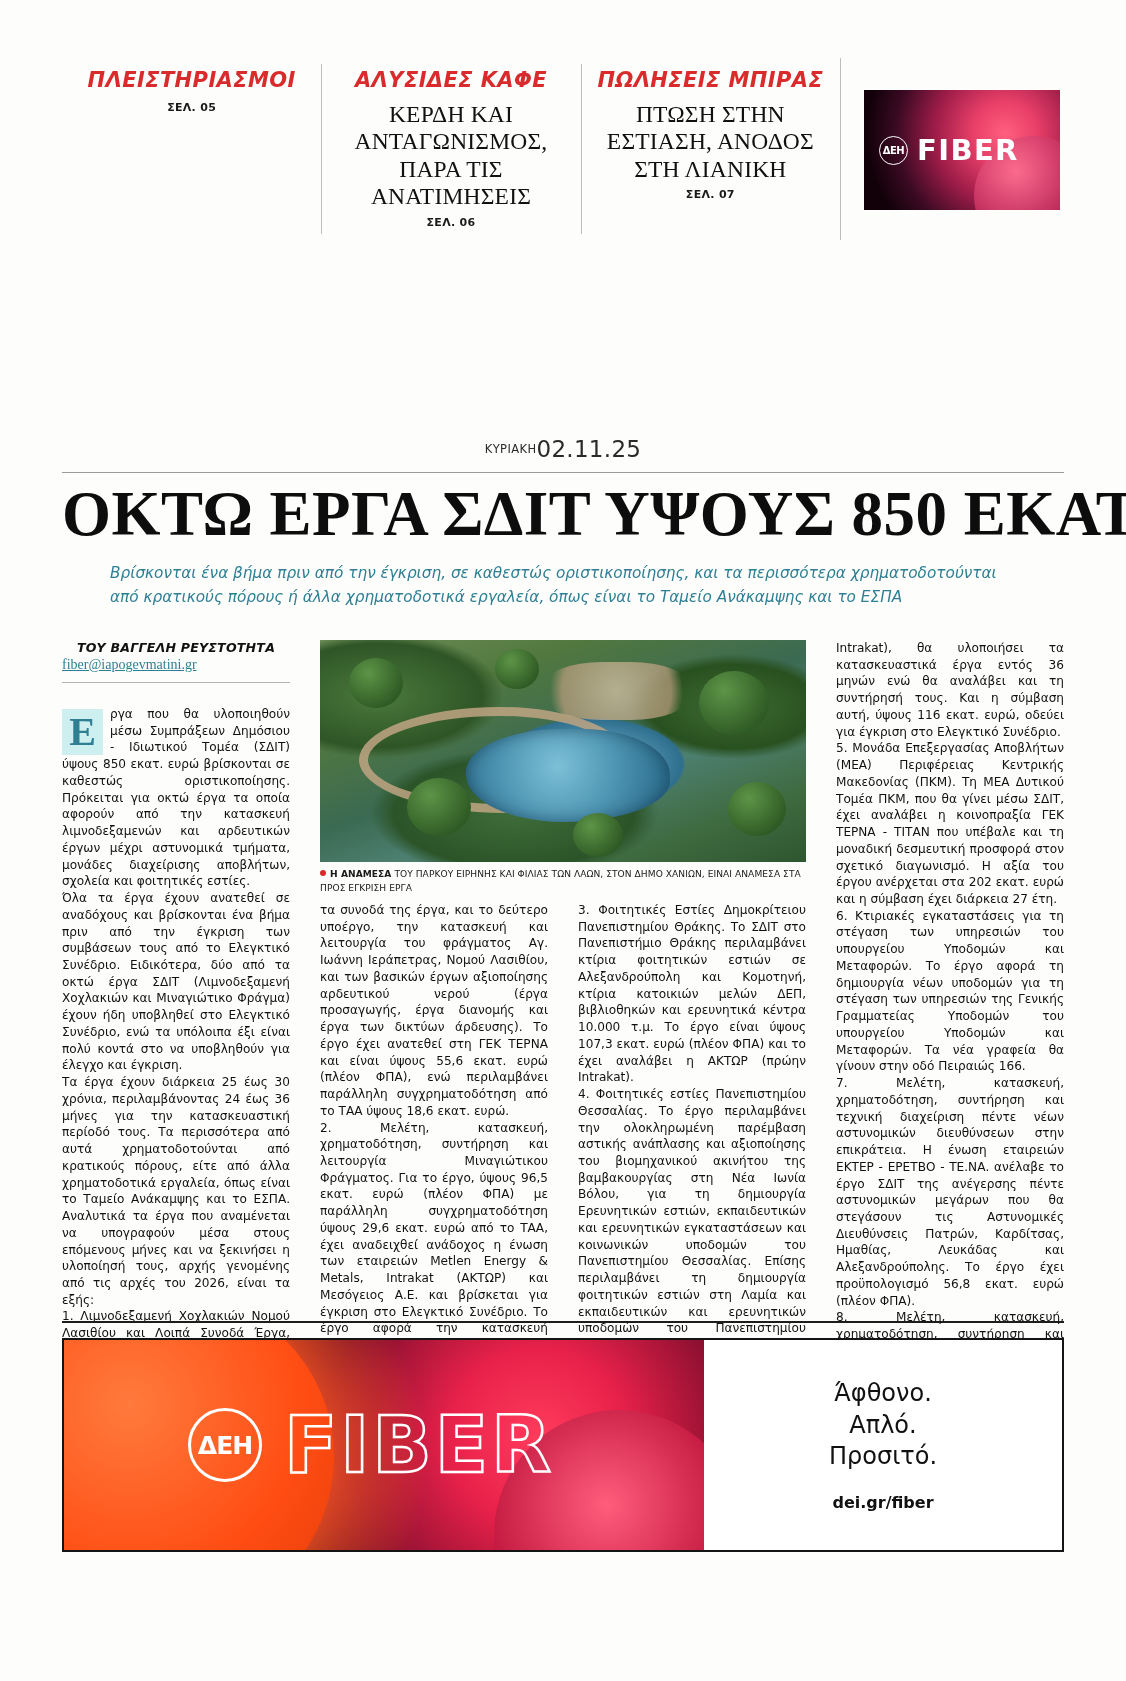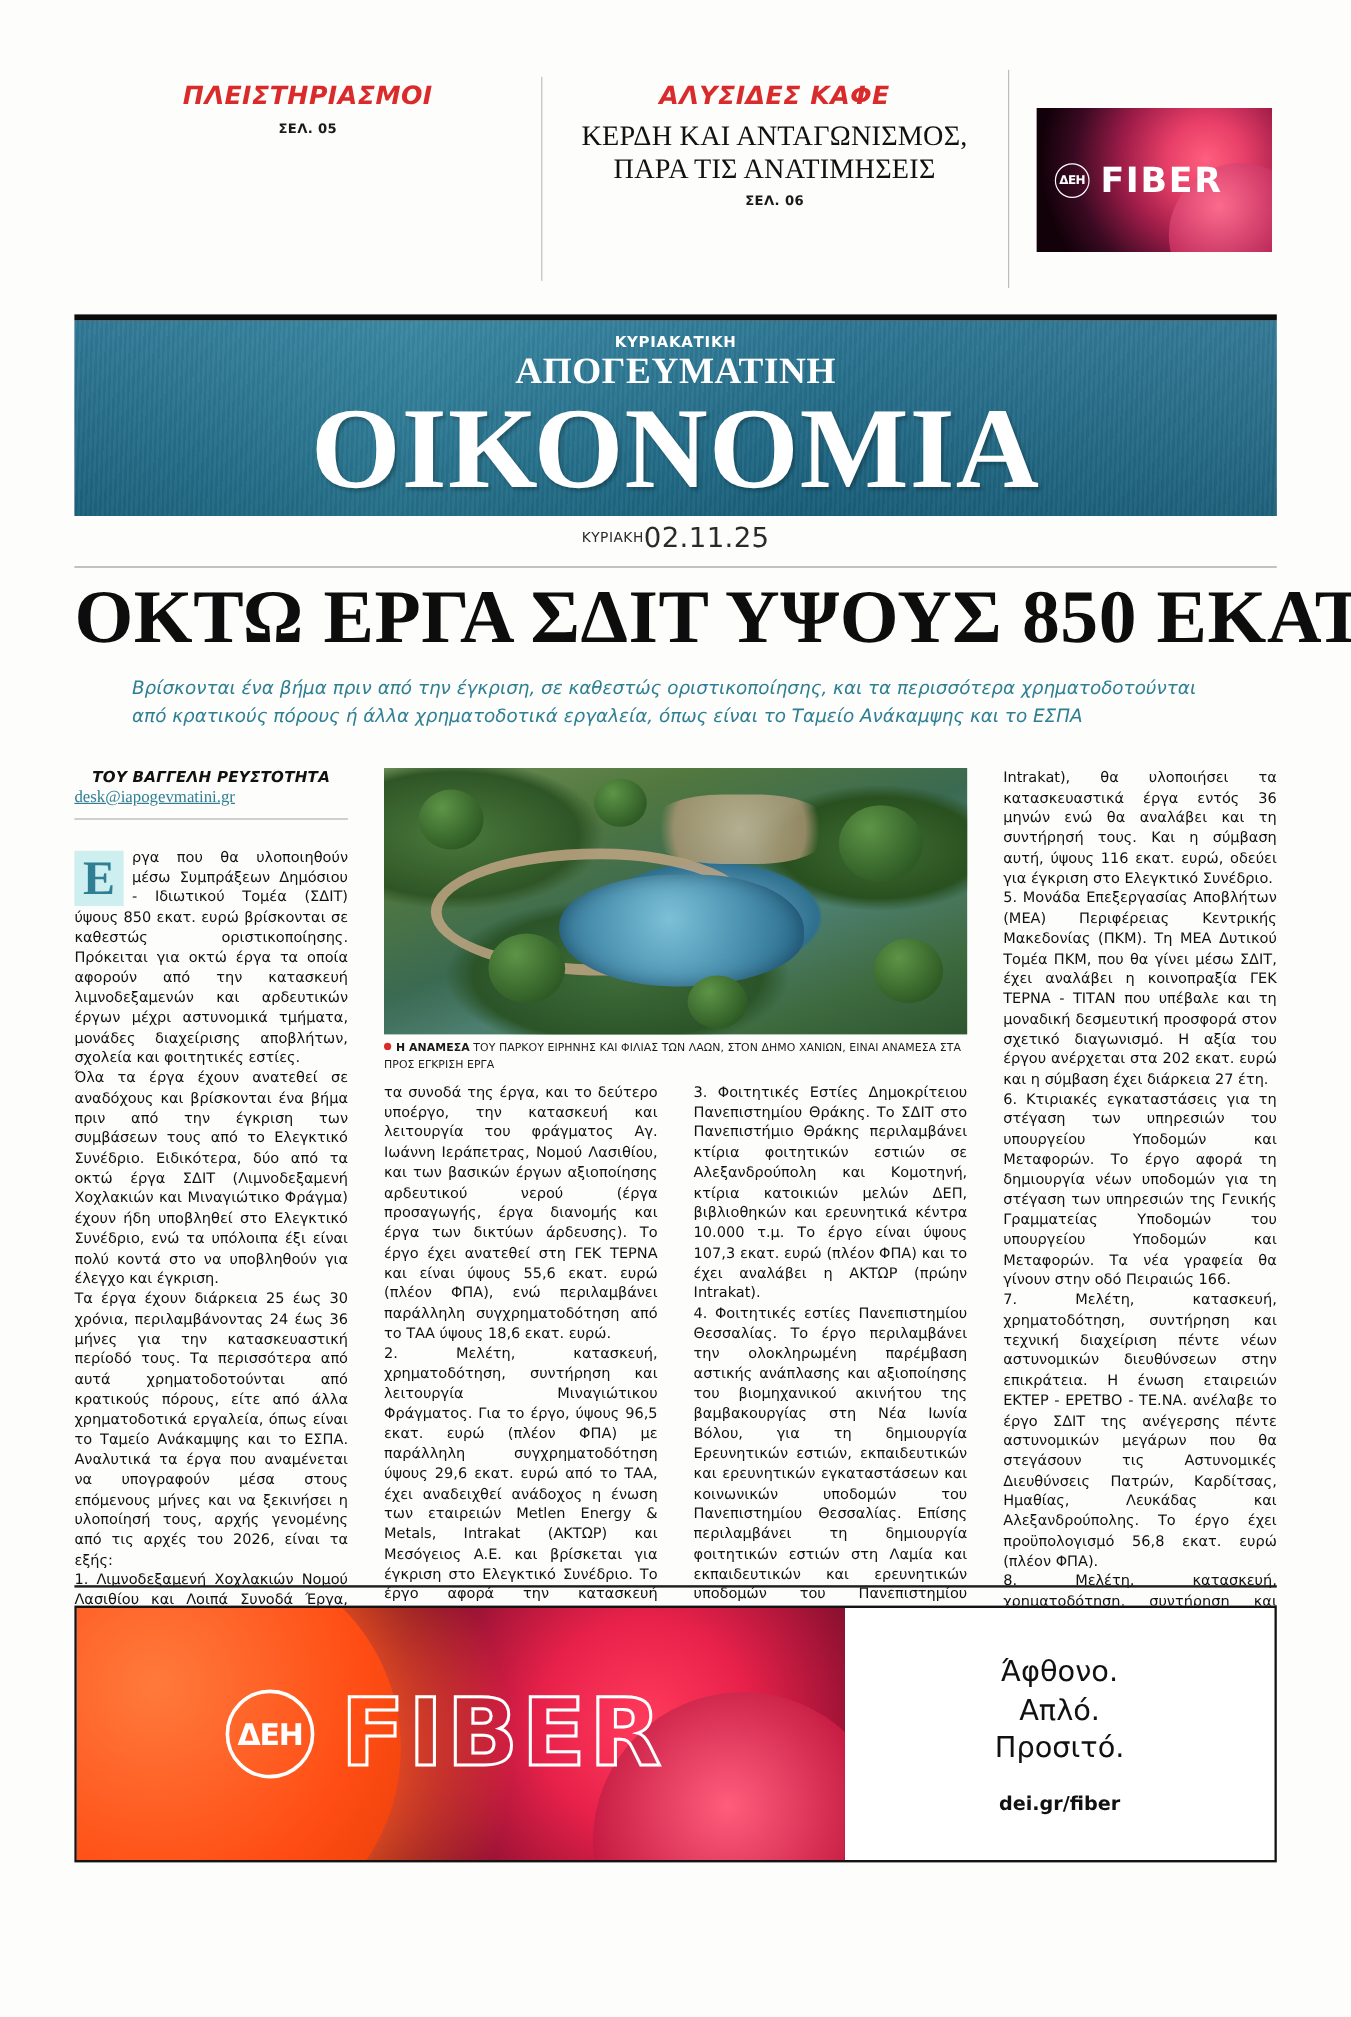--- a/index.html
+++ b/index.html
@@ -449,55 +449,55 @@
       <div class="teaser-kicker">ΠΛΕΙΣΤΗΡΙΑΣΜΟΙ</div>
       <div class="teaser-page">ΣΕΛ. 05</div>
     </div>
 
     <div class="teaser">
       <div class="teaser-kicker">ΑΛΥΣΙΔΕΣ ΚΑΦΕ</div>
       <div class="teaser-title">ΚΕΡΔΗ ΚΑΙ ΑΝΤΑΓΩΝΙΣΜΟΣ, ΠΑΡΑ ΤΙΣ ΑΝΑΤΙΜΗΣΕΙΣ</div>
       <div class="teaser-page">ΣΕΛ. 06</div>
     </div>
 
+    <div class="teaser">
+      <div class="teaser-kicker">ΠΩΛΗΣΕΙΣ ΜΠΙΡΑΣ</div>
+      <div class="teaser-title">ΠΤΩΣΗ ΣΤΗΝ ΕΣΤΙΑΣΗ, ΑΝΟΔΟΣ ΣΤΗ ΛΙΑΝΙΚΗ</div>
+      <div class="teaser-page">ΣΕΛ. 07</div>
+    </div>
 
     <div class="teaser-ad">
       <div class="ad-small">
         <div class="ad-small-inner">
           <div class="dei-mark">ΔΕΗ</div>
           <div class="fiber-word">FIBER</div>
         </div>
       </div>
     </div>
   </div>
 
-  <div class="masthead">
-    <div class="mast-sunday">ΚΥΡΙΑΚΑΤΙΚΗ</div>
-    <div class="mast-paper">ΑΠΟΓΕΥΜΑΤΙΝΗ</div>
-    <div class="mast-main">ΟΙΚΟΝΟΜΙΑ</div>
-  </div>
 
   <div class="dateline">
     <span class="dl-day">ΚΥΡΙΑΚΗ</span><span class="dl-date">02.11.25</span>
   </div>
 
   <div class="rule-top"></div>
 
   <h1 class="headline">ΟΚΤΩ ΕΡΓΑ ΣΔΙΤ ΥΨΟΥΣ 850 ΕΚΑΤ. €</h1>
 
   <div class="subhead">
     <span>Βρίσκονται ένα βήμα πριν από την έγκριση, σε καθεστώς οριστικοποίησης, και τα περισσότερα χρηματοδοτούνται</span><br>
     <span>από κρατικούς πόρους ή άλλα χρηματοδοτικά εργαλεία, όπως είναι το Ταμείο Ανάκαμψης και το ΕΣΠΑ</span>
   </div>
 
   <div class="article">
 
     <div class="byline-block">
       <div class="byline-name">ΤΟΥ ΒΑΓΓΕΛΗ ΡΕΥΣΤΟΤΗΤΑ</div>
-      <a class="byline-mail" href="#">desk@iapogevmatini.gr</a>
+      <a class="byline-mail" href="#">fiber@iapogevmatini.gr</a>
       <div class="byline-rule"></div>
     </div>
 
     <div class="col col-1">
       <p><span class="dropcap">Ε</span><span>ργα που θα υλοποιηθούν μέσω Συμπράξεων Δημόσιου - Ιδιωτικού Τομέα (ΣΔΙΤ) ύψους 850 εκατ. ευρώ βρίσκονται σε καθεστώς οριστικοποίησης. Πρόκειται για οκτώ έργα τα οποία αφορούν από την κατασκευή λιμνοδεξαμενών και αρδευτικών έργων μέχρι αστυνομικά τμήματα, μονάδες διαχείρισης αποβλήτων, σχολεία και φοιτητικές εστίες.</span></p>
       <p>Όλα τα έργα έχουν ανατεθεί σε αναδόχους και βρίσκονται ένα βήμα πριν από την έγκριση των συμβάσεων τους από το Ελεγκτικό Συνέδριο. Ειδικότερα, δύο από τα οκτώ έργα ΣΔΙΤ (Λιμνοδεξαμενή Χοχλακιών και Μιναγιώτικο Φράγμα) έχουν ήδη υποβληθεί στο Ελεγκτικό Συνέδριο, ενώ τα υπόλοιπα έξι είναι πολύ κοντά στο να υποβληθούν για έλεγχο και έγκριση.</p>
       <p>Τα έργα έχουν διάρκεια 25 έως 30 χρόνια, περιλαμβάνοντας 24 έως 36 μήνες για την κατασκευαστική περίοδό τους. Τα περισσότερα από αυτά χρηματοδοτούνται από κρατικούς πόρους, είτε από άλλα χρηματοδοτικά εργαλεία, όπως είναι το Ταμείο Ανάκαμψης και το ΕΣΠΑ. Αναλυτικά τα έργα που αναμένεται να υπογραφούν μέσα στους επόμενους μήνες και να ξεκινήσει η υλοποίησή τους, αρχής γενομένης από τις αρχές του 2026, είναι τα εξής:</p>
       <p>1. Λιμνοδεξαμενή Χοχλακιών Νομού Λασιθίου και Λοιπά Συνοδά Έργα, Φράγμα Αγ. Ιωάννη Ιεράπετρας και Βασικά Έργα Αξιοποίησης Αρδευτικού Νερού. Το έργο περιλαμβάνει δύο υποέργα, εκ των οποίων το πρώτο αφορά κατασκευή λιμνοδεξαμενής στα Χοχλάκια του Νομού Λασιθίου, με</p>
     </div>
 

